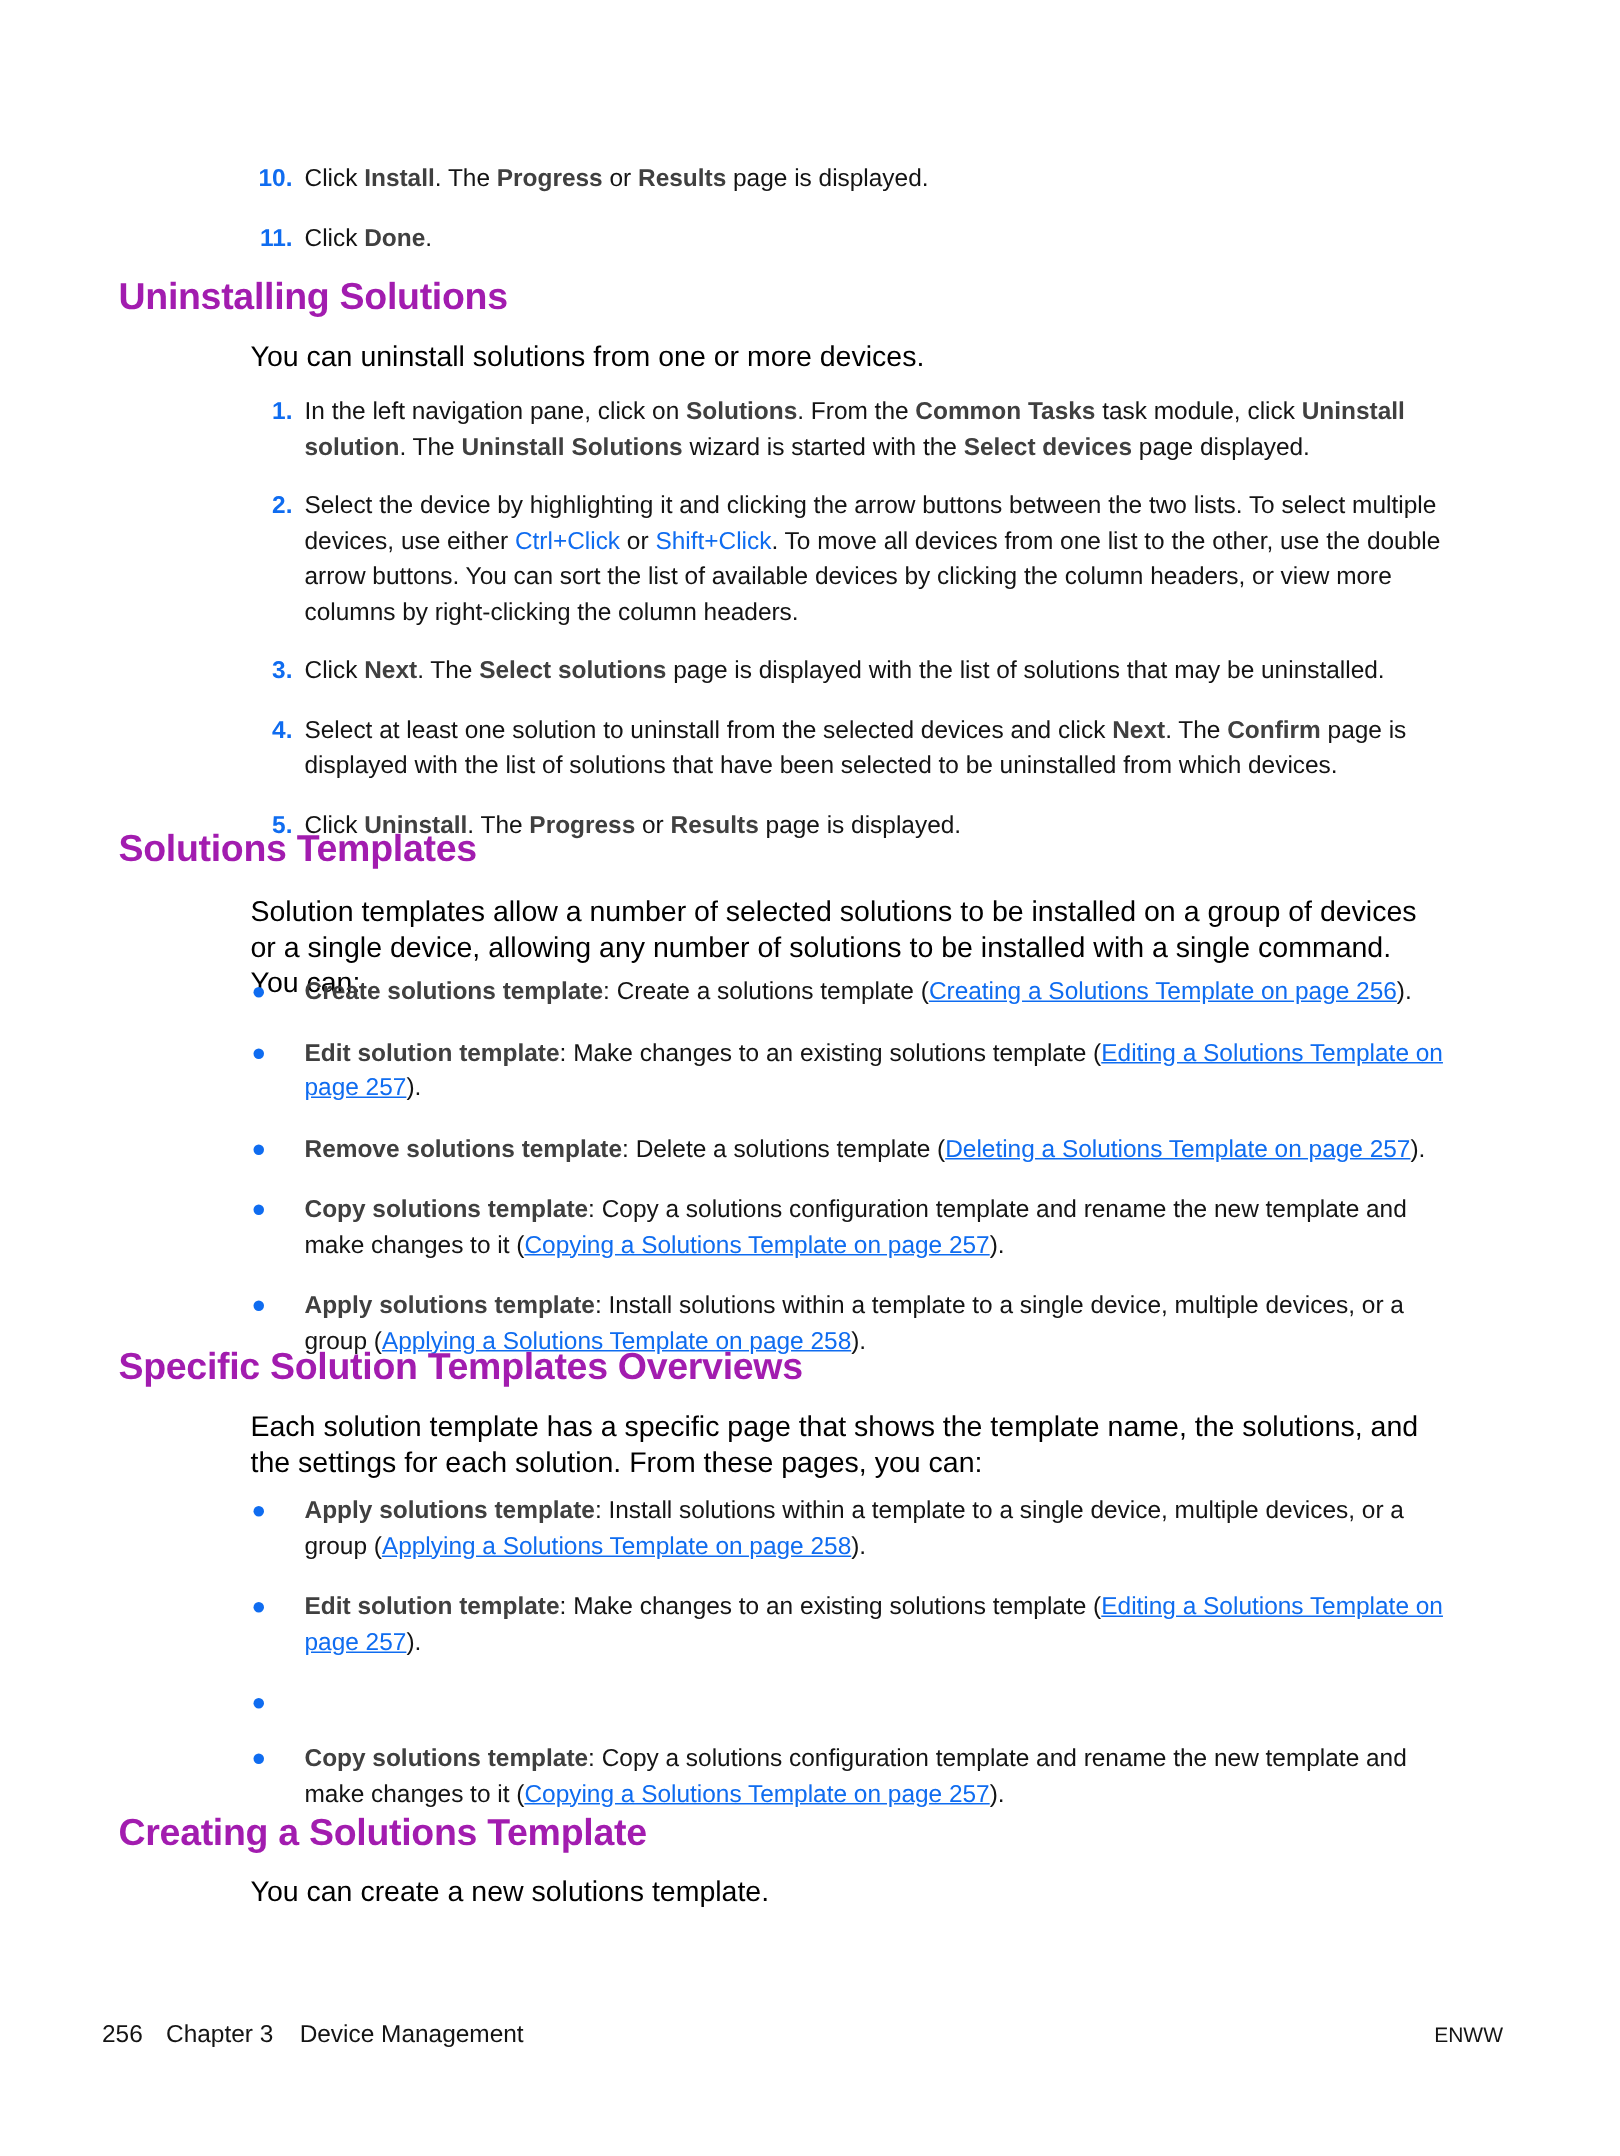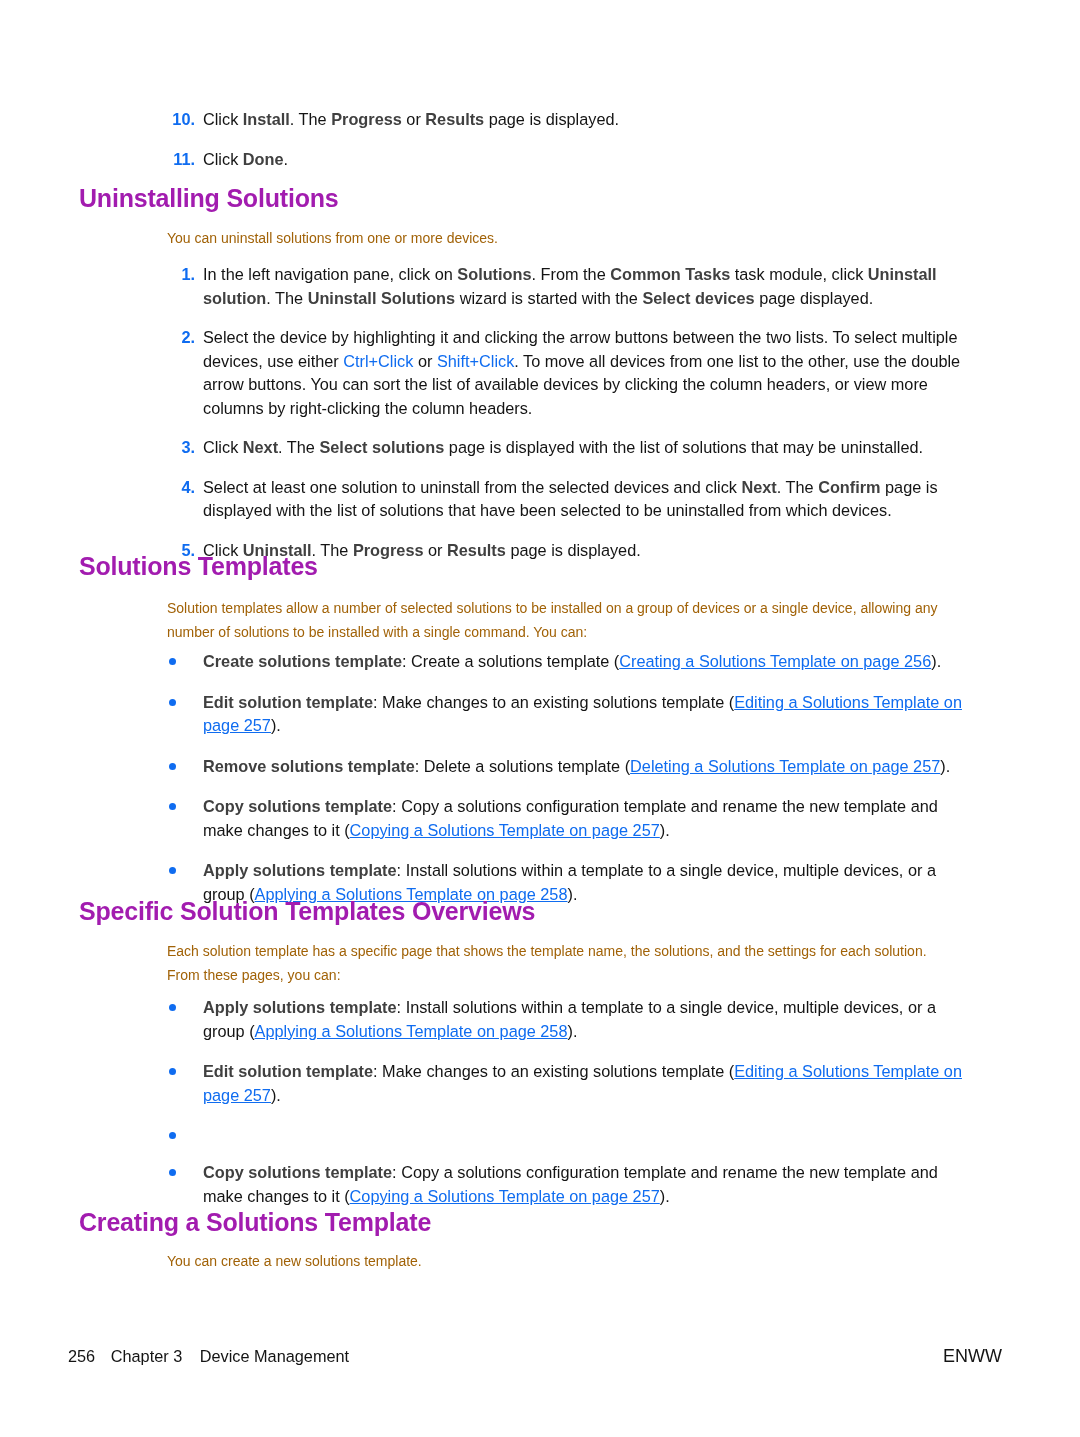--- a/index.html
+++ b/index.html
@@ -37,23 +37,23 @@
     padding: 0;
     position: absolute;
     left: 79px;
   }
 
   
   .para {
     position: absolute;
     left: 167px;
     width: 795px;
-    font-size: 14px;
-    line-height: 23.5px;
-    color: #a16207;
+    font-size: 19px;
+    line-height: 23.5px;
+    color: #000000;
     margin: 0;
   }
 
   
   .olist {
     position: absolute;
     left: 0;
     width: 1080px;
   }
   .oitem {
@@ -135,21 +135,21 @@
     line-height: 22px;
     color: #141414;
     white-space: nowrap;
   }
   .footer-left .pgnum { margin-right: 11px; text-align: right; }
   .footer-left .chap { margin-right: 13px; }
   .footer-right {
     position: absolute;
     right: 78px;
     top: 0;
-    font-size: 18px;
+    font-size: 14px;
     line-height: 22px;
     color: #141414;
   }
 </style>
 </head>
 <body>
 
 <div class="page">
   <div class="content">
 

